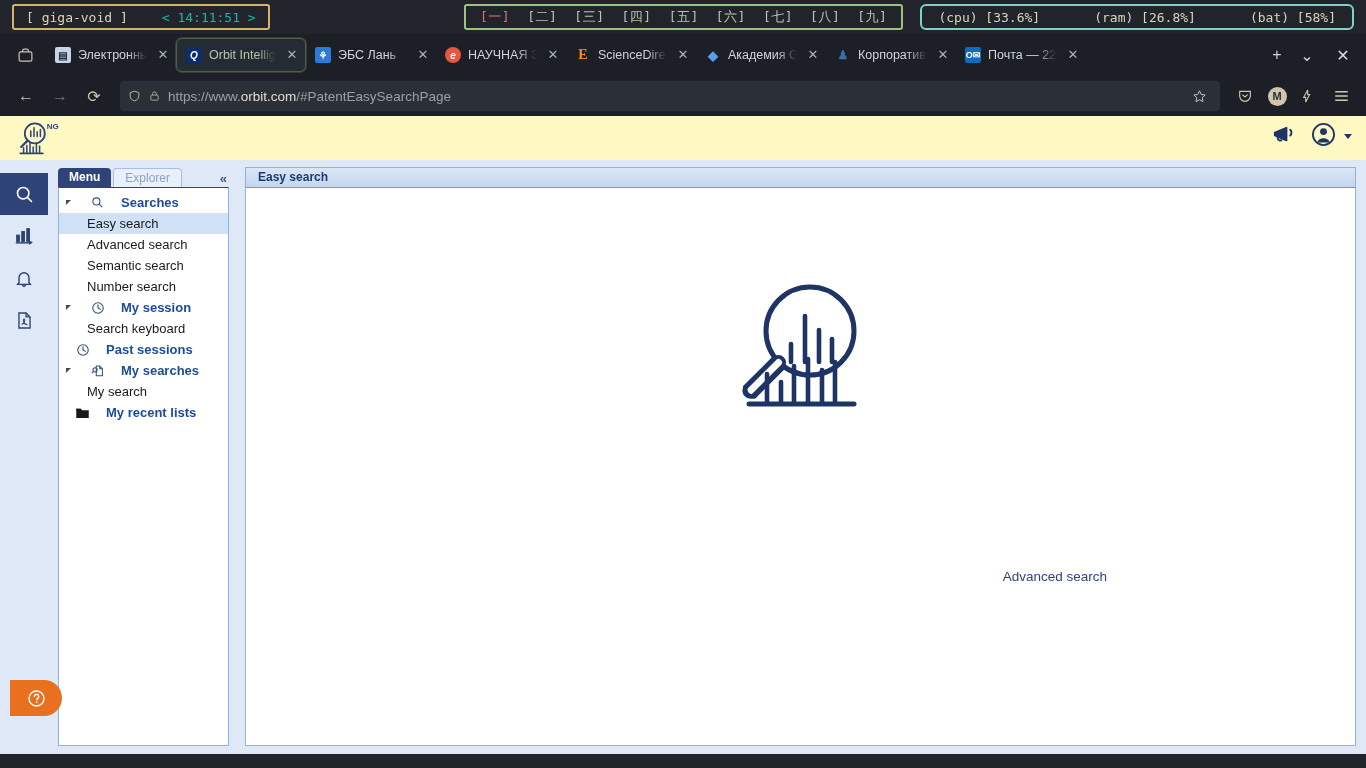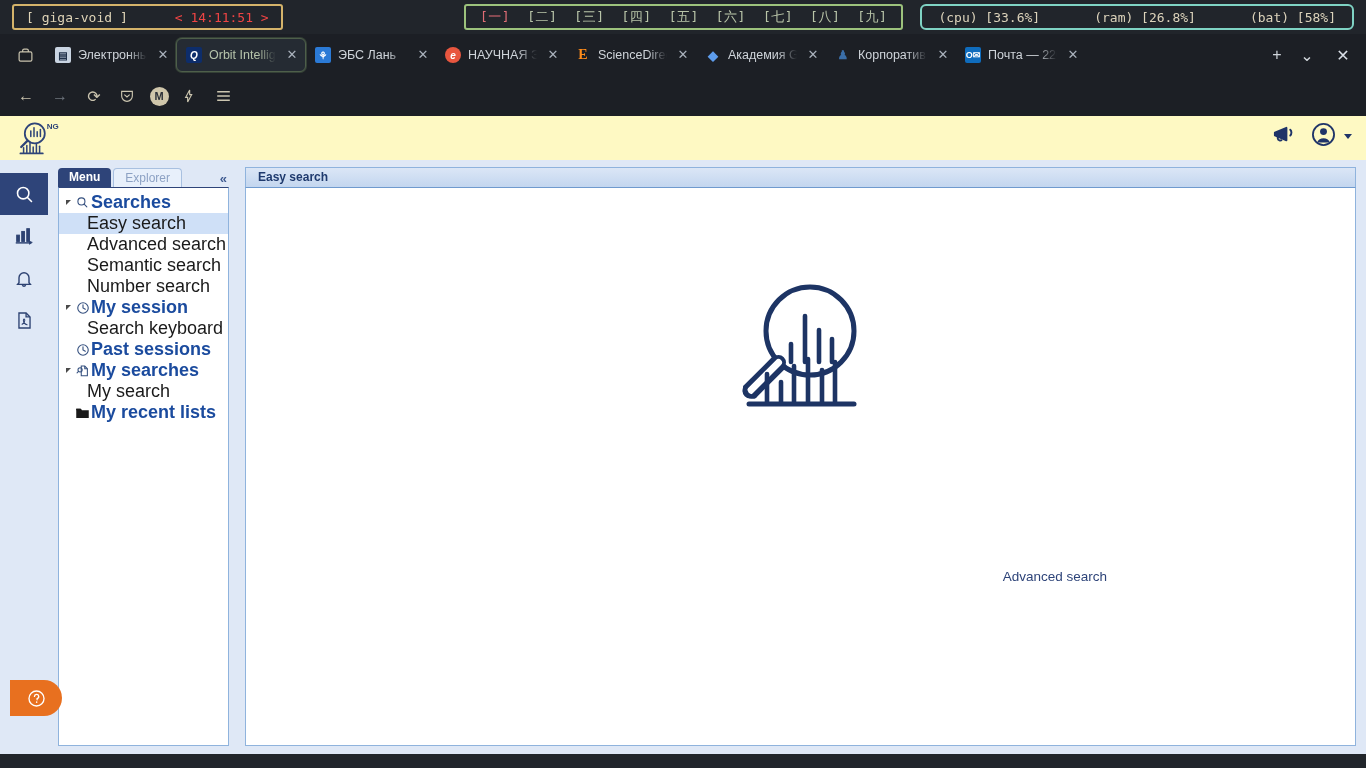--- a/index.html
+++ b/index.html
@@ -20,21 +20,21 @@
     position: relative;
   }
   .sb-box {
     border: 2px solid; border-radius: 3px;
     height: 26px; display: flex; align-items: center;
     padding: 0 12px;
     position: absolute;
   }
   .sb-left { left: 12px; border-color: #d4b36a; gap: 34px; }
   .sb-left .sb-label { color: #e0d5b8; }
-  .sb-left .sb-clock { color: #ef4444; margin-left: 13px; }
+  .sb-left .sb-clock { color: #14b8a6; }
   .sb-center {
     left: 464px; border-color: #9cc27c; gap: 17px;
     padding: 0 14px;
   }
   .ws { color: #b8c4a8; letter-spacing: .5px; }
   .ws.active { color: #e06c75; }
   .sb-right { right: 12px; border-color: #7fd3c4; gap: 54px; padding: 0 16px; border-radius: 6px; }
   .sb-right .st { color: #dcd3bb; }
 
   
@@ -200,21 +200,21 @@
     position: absolute; right: 2px; bottom: 1px;
     color: #3e5a91; font-size: 13px; font-weight: bold;
   }
   .tree {
     flex: 1 1 auto; background: #ffffff;
     border: 1px solid #8fb3dd; border-top: 1px solid #2e4479;
     overflow: hidden; padding-top: 4px;
   }
   .tnode {
     height: 21px; display: flex; align-items: center;
-    font-size: 18px; padding-left: 4px; gap: 0;
+    font-size: 13px; padding-left: 4px; gap: 15px;
   }
   .tnode.group { color: #1b4b9e; font-weight: bold; }
   .tnode.leaf { color: #1a1a1a; padding-left: 28px; }
   .tnode.leaf.selected { background: #cfe0f7; }
   .tw {
     width: 11px; flex: 0 0 11px;
     display: flex; align-items: center; justify-content: center;
   }
   .tw .arrow {
     width: 0; height: 0;
@@ -358,20 +358,39 @@
     <div class="tab-newbtn">+</div>
     <div class="tab-listall">⌄</div>
     <div class="win-close">✕</div>
   </div>
 
   <div class="navbar">
     <div class="navbtn">←</div>
     <div class="navbtn dim">→</div>
     <div class="navbtn">⟳</div>
 
+    <div class="urlbar">
+      <span class="u-ico">
+        <svg width="13" height="14" viewBox="0 0 24 24" fill="none" stroke="#b9b39c" stroke-width="1.8">
+          <path d="M12 3l8 3v6c0 5-4 8-8 9-4-1-8-4-8-9V6z"></path>
+        </svg>
+      </span>
+      <span class="u-ico">
+        <svg width="11" height="14" viewBox="0 0 24 24" fill="none" stroke="#b9b39c" stroke-width="1.9">
+          <rect x="4" y="10" width="16" height="11" rx="2"></rect>
+            <path d="M8 10V7a4 4 0 0 1 8 0v3"></path>
+        </svg>
+      </span>
+      <span class="url-text"><span>https://www.</span><b>orbit.com</b><span>/#PatentEasySearchPage</span></span>
+      <span class="url-star">
+        <svg width="15" height="15" viewBox="0 0 24 24" fill="none" stroke="#c9c3ae" stroke-width="1.6">
+          <path d="M12 3l2.7 5.8 6.3.8-4.6 4.3 1.2 6.2L12 17.2 6.4 20.1l1.2-6.2L3 9.6l6.3-.8z"></path>
+        </svg>
+      </span>
+    </div>
 
     <div class="tbicon">
       <svg width="16" height="16" viewBox="0 0 24 24" fill="none" stroke="#ccc6b0" stroke-width="1.7">
         <path d="M4 5h16v7a8 8 0 0 1-16 0z"></path>
           <path d="M8 10l4 3.5L16 10"></path>
       </svg>
     </div>
     <div class="tbicon">
       <span class="acct-av">M</span>
     </div>

